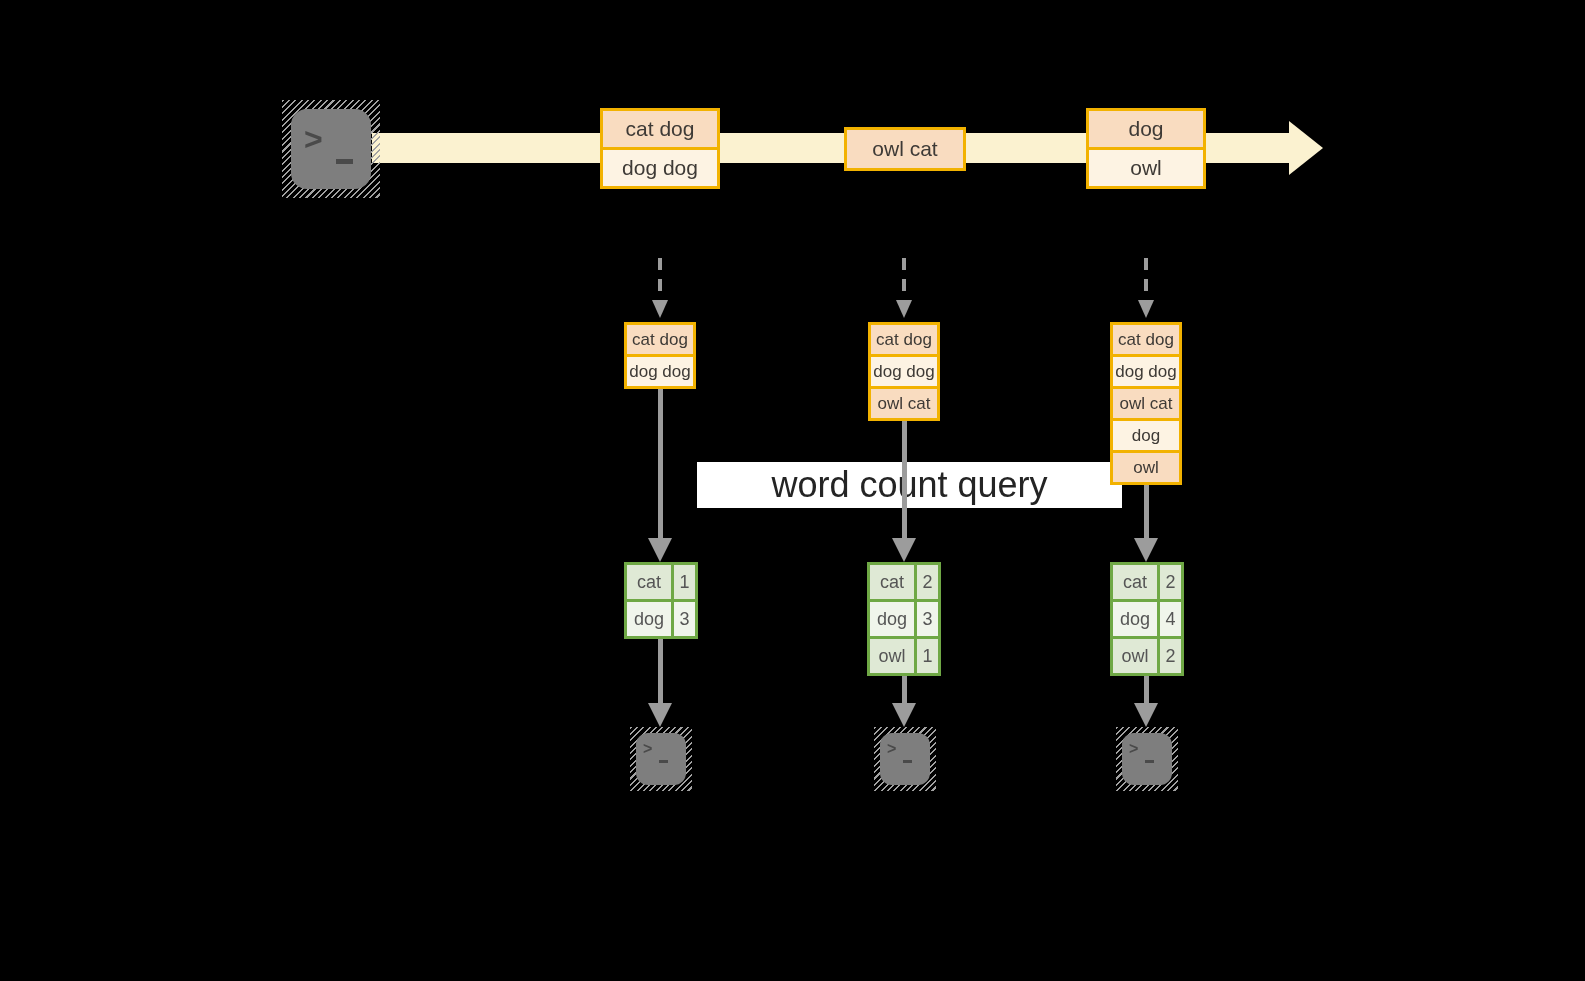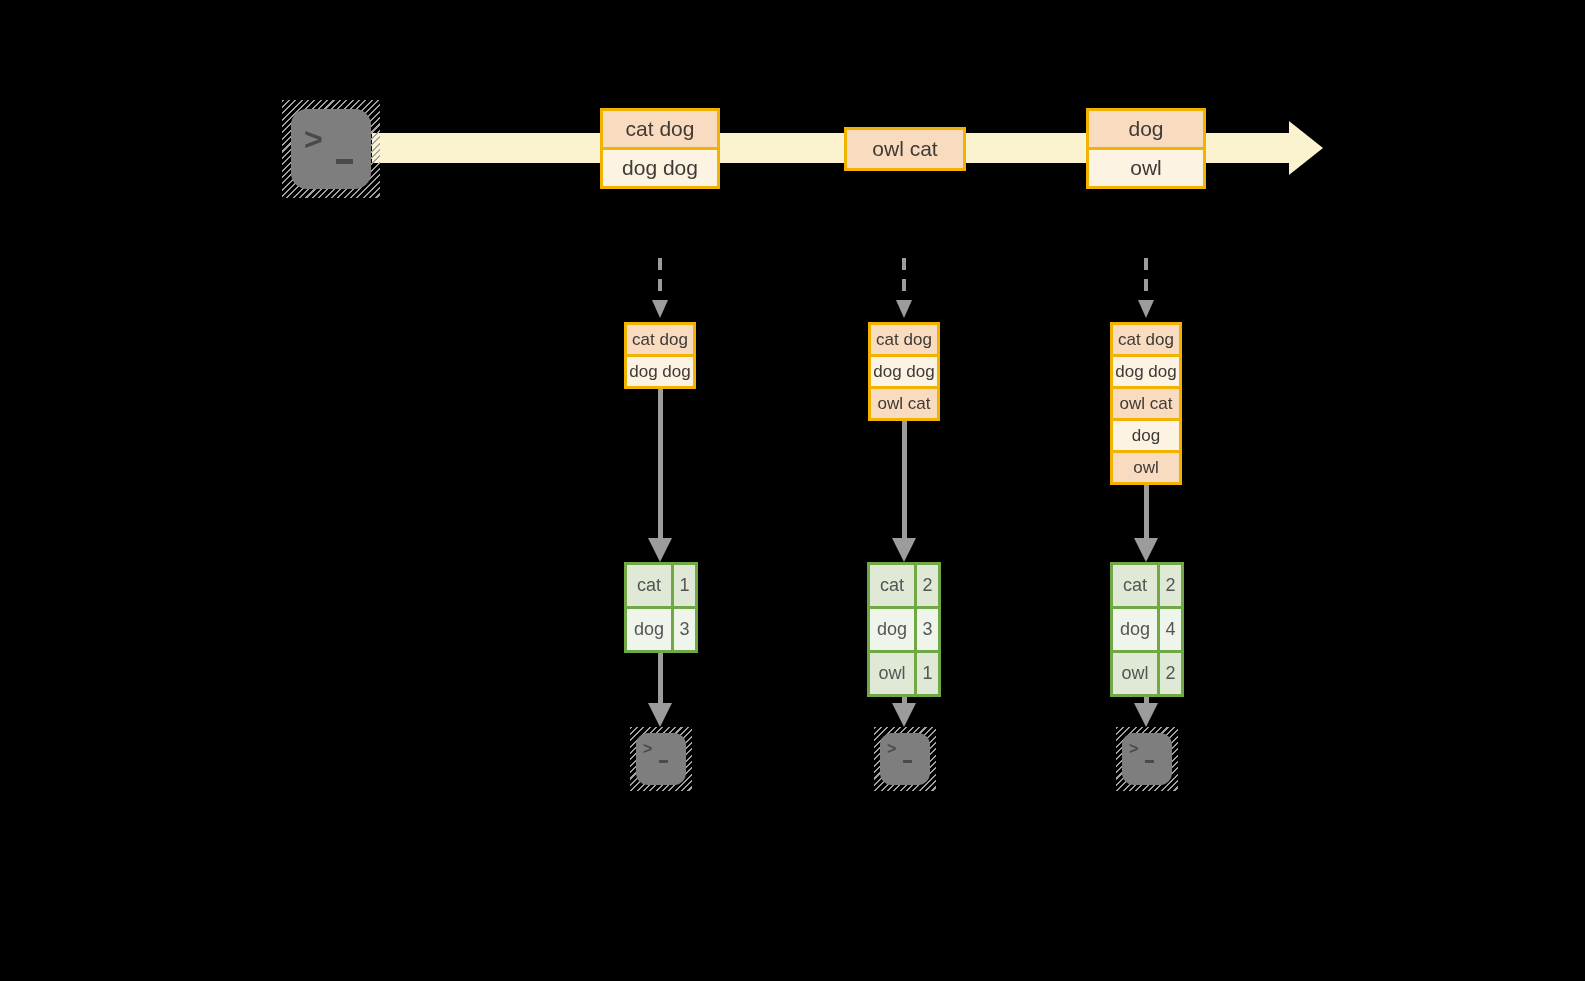--- a/index.html
+++ b/index.html
@@ -37,21 +37,21 @@
         border-left:12px solid transparent;border-right:12px solid transparent;
         border-top:24px solid var(--arrow,#9C9C9C);}
   
   .banner{position:absolute;left:697px;top:462px;width:425px;height:46px;
         background:var(--banner-bg,#FFFFFF);z-index:2;
         display:flex;align-items:center;justify-content:center;
         font-size:36px;color:#242424;}
   
   .gtable{position:absolute;top:562px;width:74px;border:3px solid var(--table-border,#6FA845);
         z-index:5;box-sizing:border-box;}
-  .gtable .trow{display:flex;height:41px;}
+  .gtable .trow{display:flex;height:34px;}
   .gtable .trow + .trow{border-top:3px solid var(--table-border,#6FA845);}
   .gtable .word{width:44px;display:flex;align-items:center;justify-content:center;
         border-right:3px solid var(--table-border,#6FA845);
         font-size:18px;color:#555;}
   .gtable .num{flex:1;display:flex;align-items:center;justify-content:center;
         font-size:18px;color:#555;}
   .grow-d .word,.grow-d .num{background:var(--table-fill-dark,#DFE9D5);}
   .grow-l .word,.grow-l .num{background:var(--table-fill-light,#F0F5EB);}
   
   .term{position:absolute;z-index:6;box-sizing:border-box;
@@ -112,20 +112,23 @@
     <div class="row fill-d">owl cat</div>
   </div>
   <div class="stack" style="left:1110px">
     <div class="row fill-d">cat dog</div>
     <div class="row fill-l">dog dog</div>
     <div class="row fill-d">owl cat</div>
     <div class="row fill-l">dog</div>
     <div class="row fill-d">owl</div>
   </div>
 
+  <div class="banner">
+    <span>word count query</span>
+  </div>
 
   <div class="vline" style="left:658px;top:389px;height:149px"></div>
   <div class="ahead" style="left:648px;top:538px"></div>
   <div class="vline" style="left:902px;top:421px;height:117px"></div>
   <div class="ahead" style="left:892px;top:538px"></div>
   <div class="vline" style="left:1144px;top:485px;height:53px"></div>
   <div class="ahead" style="left:1134px;top:538px"></div>
 
   <div class="gtable" style="left:624px">
     <div class="trow grow-d">

